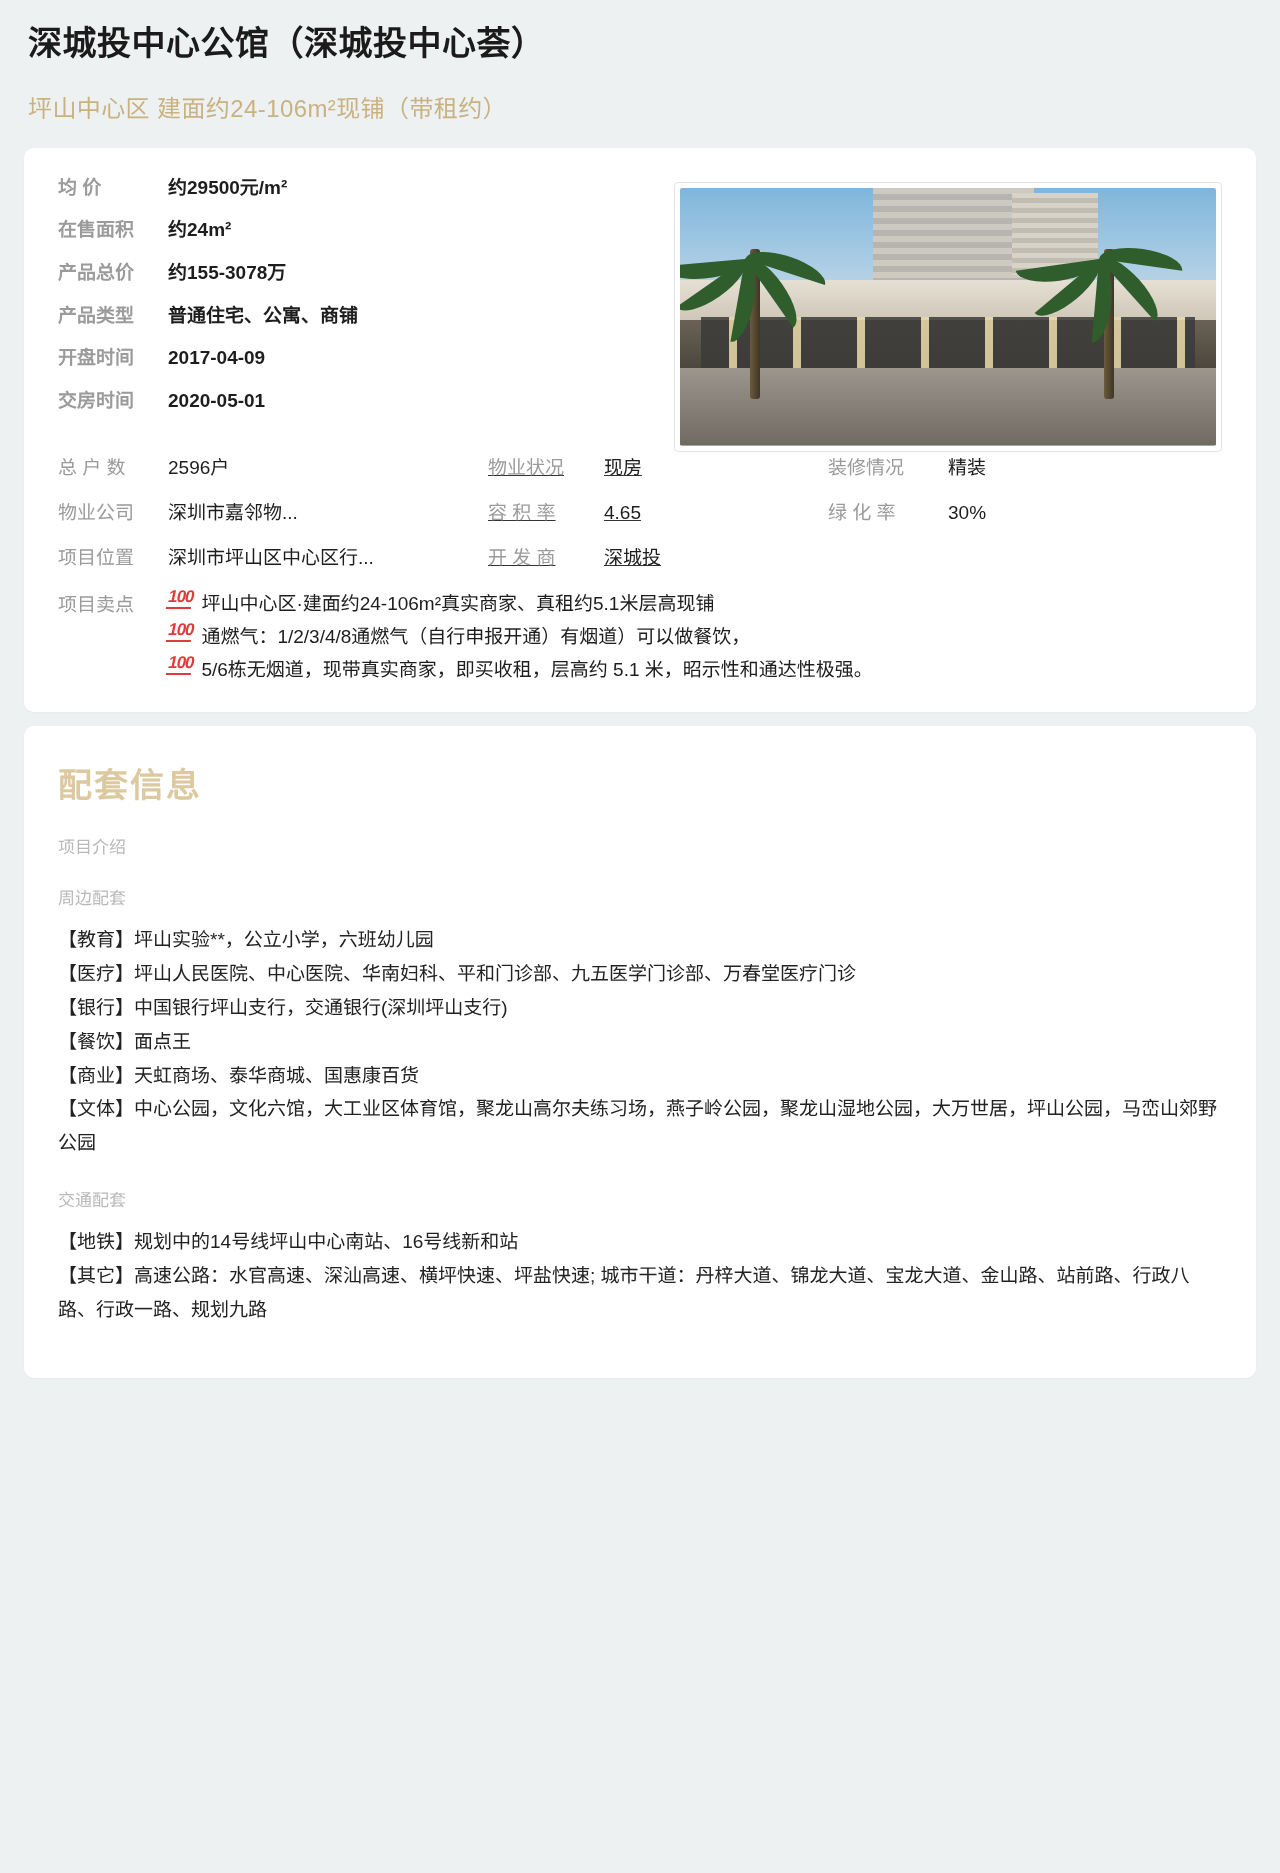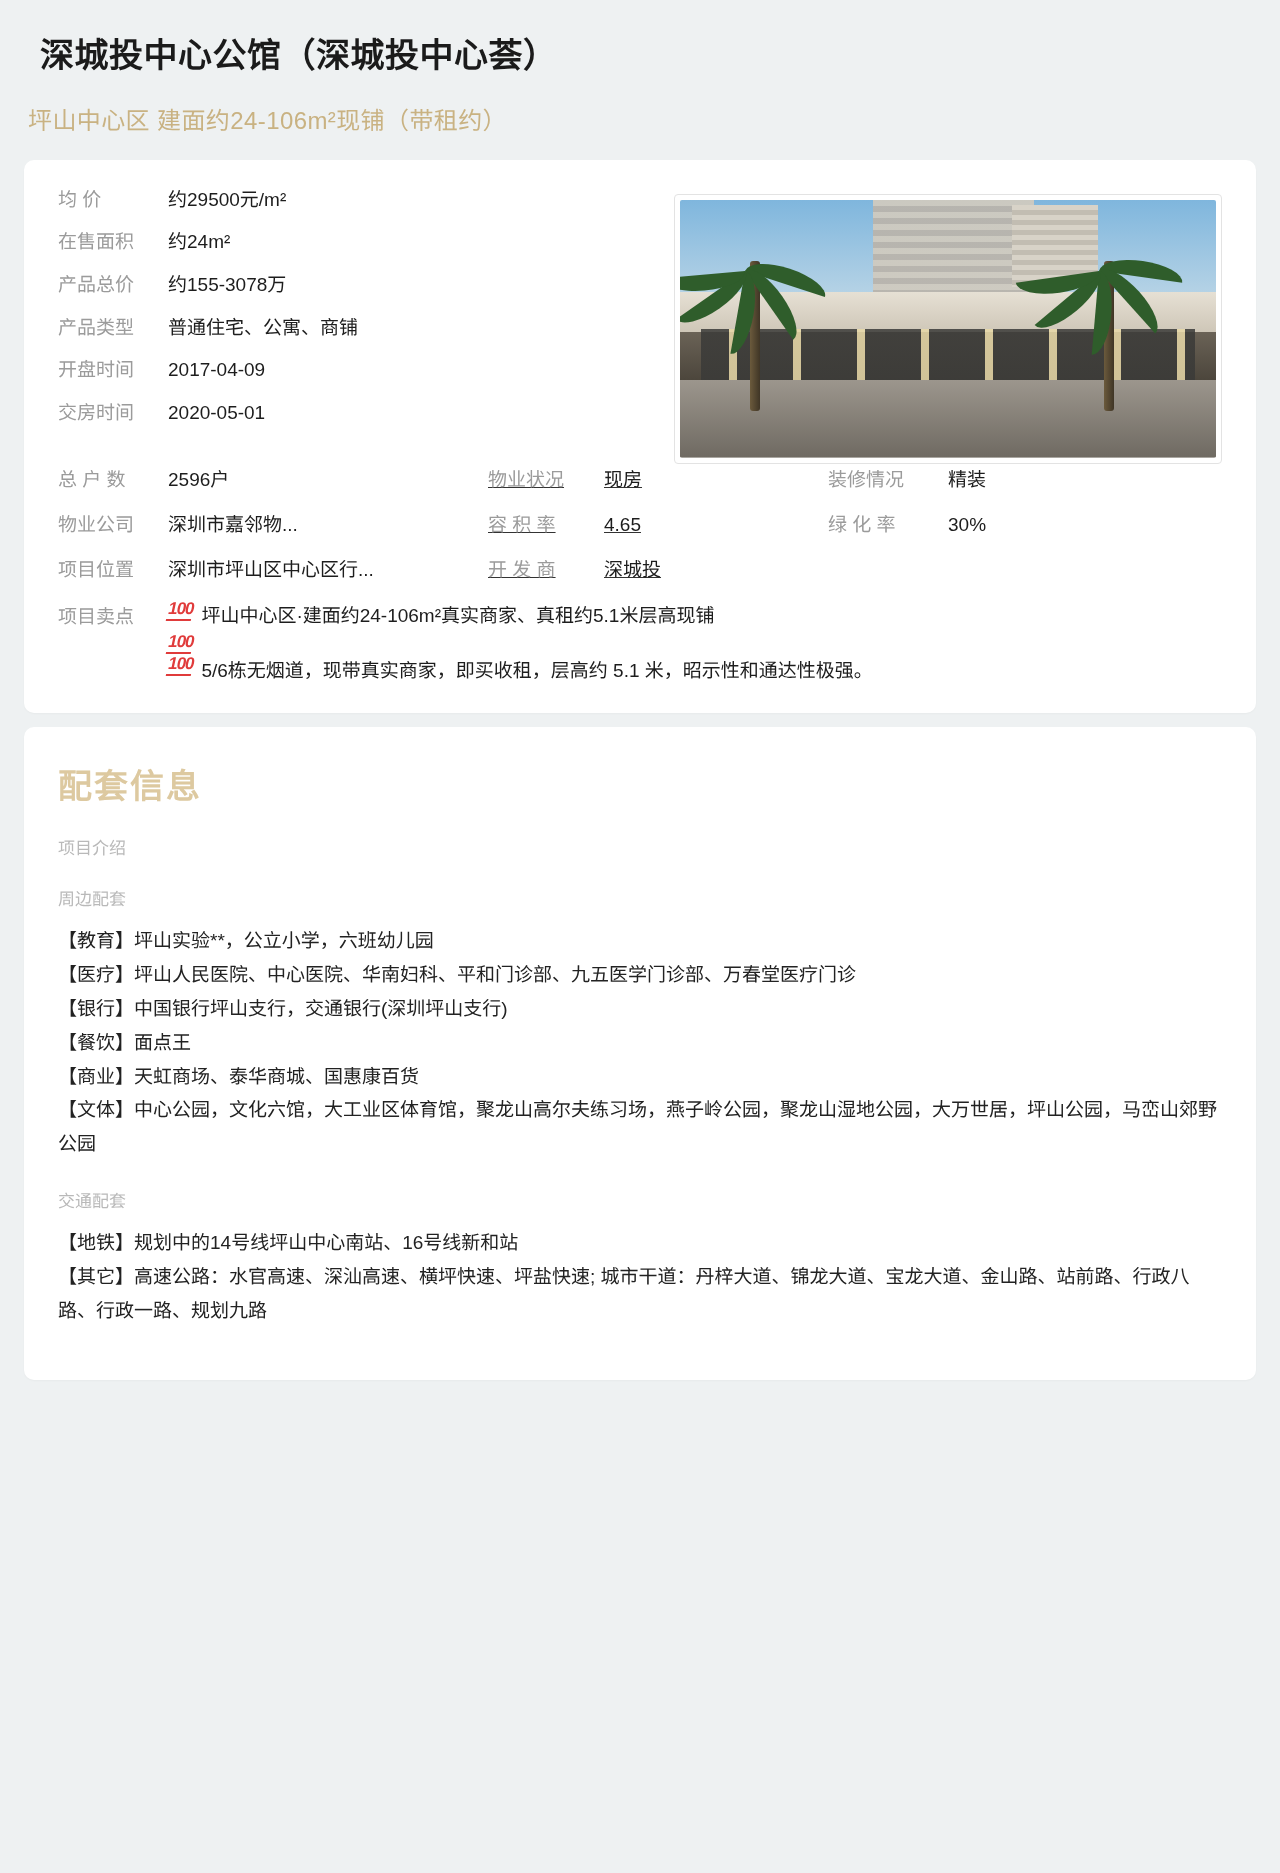--- a/index.html
+++ b/index.html
@@ -20,21 +20,21 @@
   
   .header{
     padding:22px 28px 10px 28px;
   }
   .title{
     font-size:34px;
     font-weight:bold;
     color:#1b1b1b;
     letter-spacing:0.5px;
     line-height:1.25;
-    margin:12px;
+    margin:0;
   }
   .subtitle{
     margin-top:24px;
     font-size:24px;
     color:#c9b282;
     letter-spacing:0.4px;
   }
   
   .card{
     background:#fff;
@@ -122,20 +122,21 @@
   .ph-fronds span{
     position:absolute;left:70px;bottom:0;width:84px;height:16px;
     background:#2f5d2b;border-radius:50%/100% 100% 0 0;transform-origin:0 100%;
   }
   .info-row{
     display:flex;
     align-items:flex-start;
     margin-bottom:18px;
     font-size:19px;
     line-height:1.3;
+    font-weight:bold;
   }
   .info-label{
     width:110px;
     flex:0 0 110px;
     color:#9b9b9b;
     letter-spacing:0;
     white-space:nowrap;
   }
   .info-value{
     color:#1d1d1d;
@@ -330,20 +331,21 @@
 
     <div class="points-row">
       <div class="info-label">项目卖点</div>
       <div class="points">
         <div class="point-line">
           <span class="pt-icon">100</span>
           <span>坪山中心区·建面约24-106m²真实商家、真租约5.1米层高现铺</span>
         </div>
         <div class="point-line">
           <span class="pt-icon">100</span>
+          <span>通燃气：1/2/3/4/8通燃气（自行申报开通）有烟道）可以做餐饮，</span>
         </div>
         <div class="point-line">
           <span class="pt-icon">100</span>
           <span>5/6栋无烟道，现带真实商家，即买收租，层高约 5.1 米，昭示性和通达性极强。</span>
         </div>
       </div>
     </div>
   </div>
 
   <div class="card">

